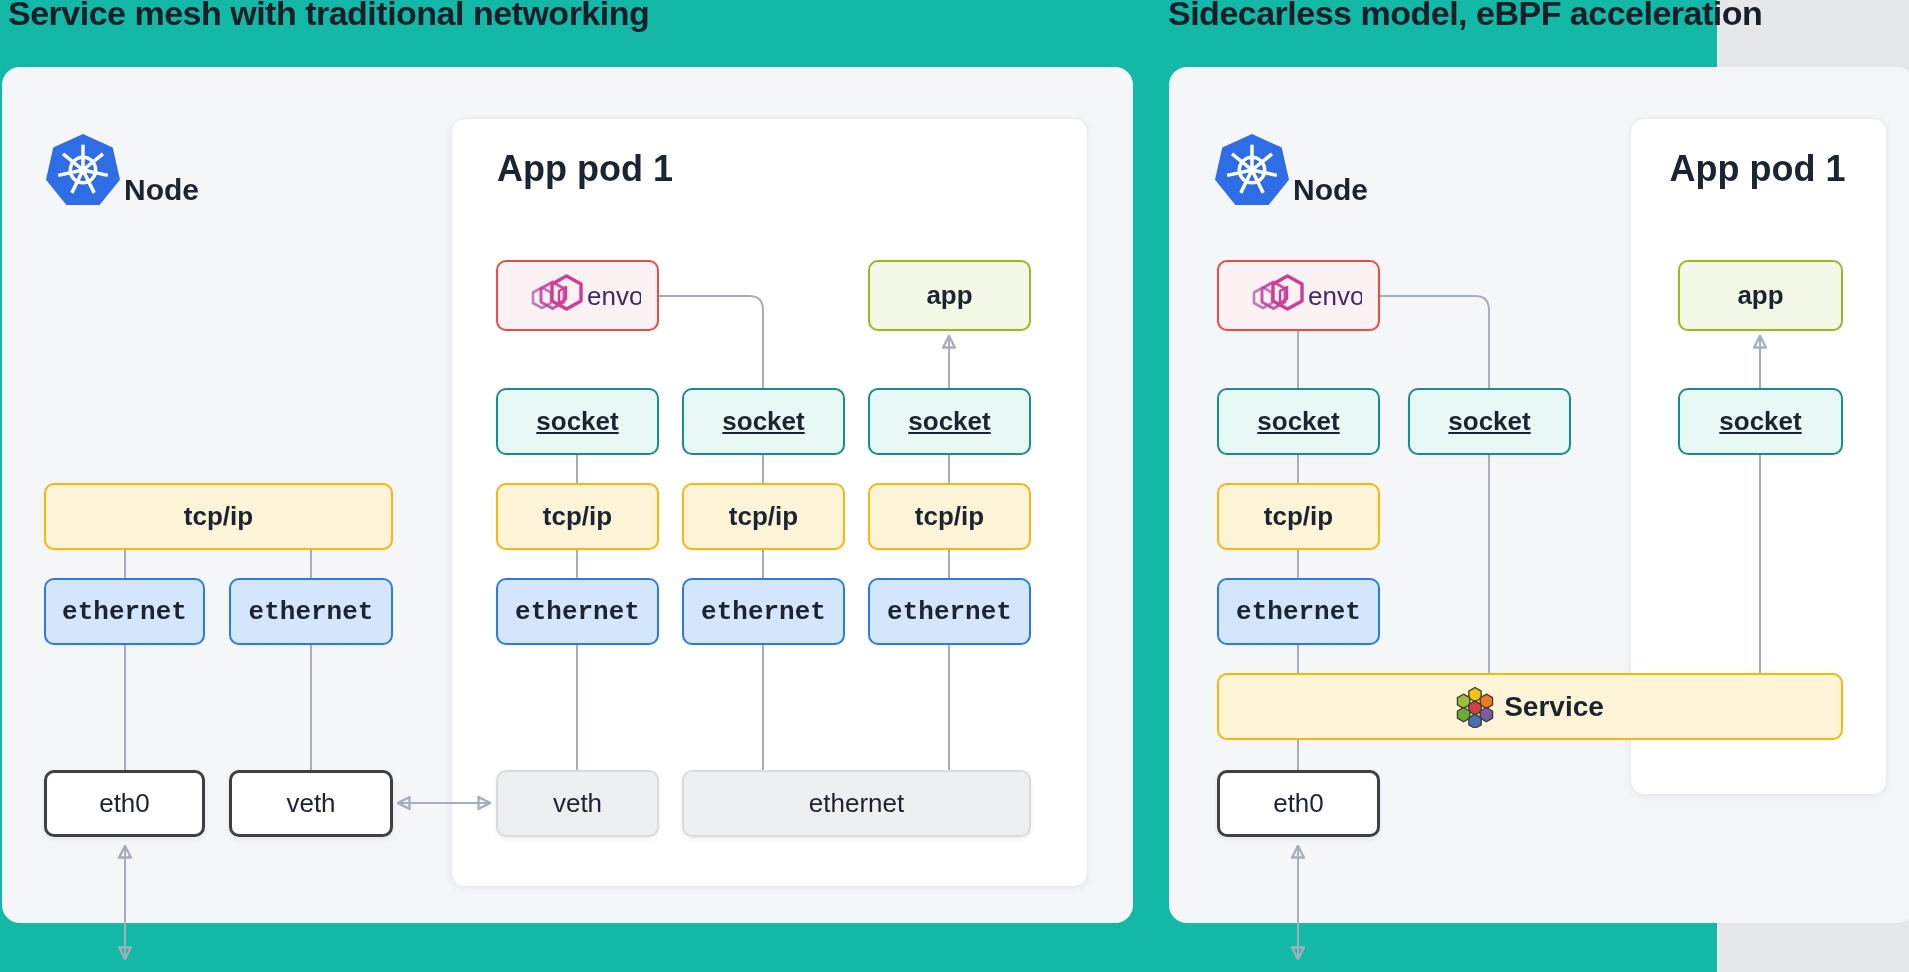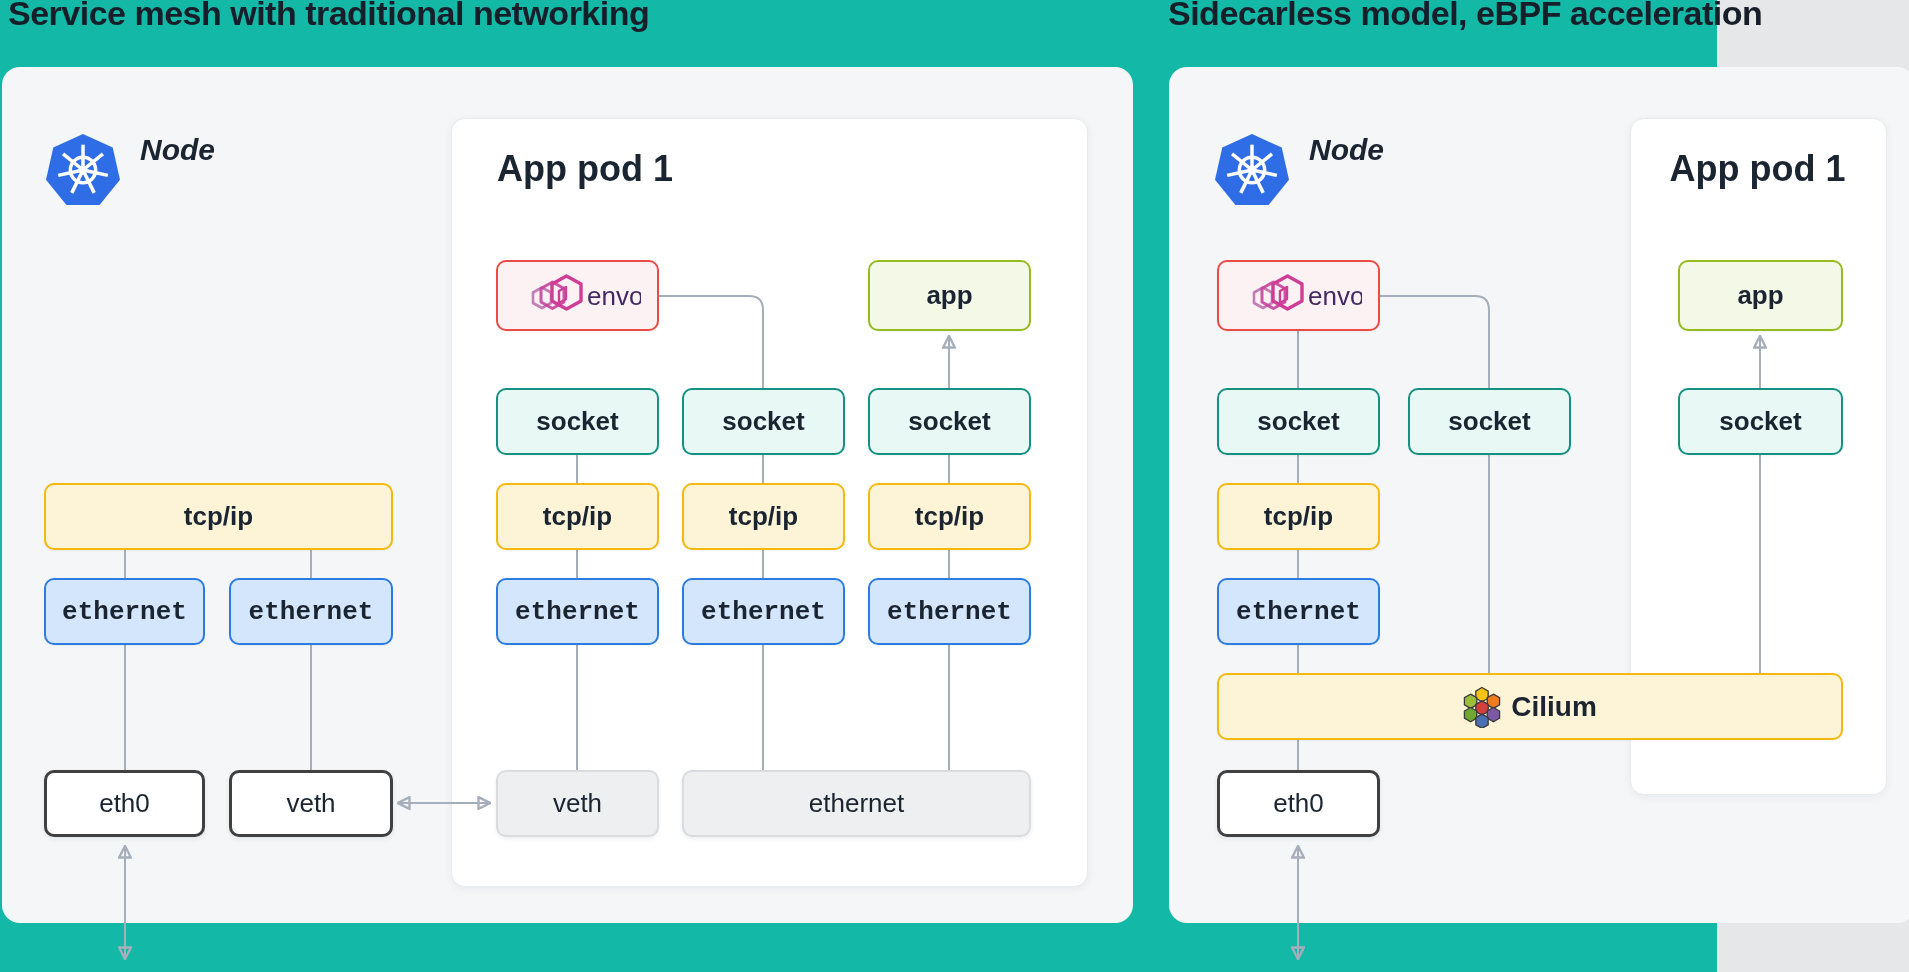--- a/index.html
+++ b/index.html
@@ -3,26 +3,26 @@
 <meta charset="utf-8">
 <style>
   html,body{margin:0;padding:0;background:#e6e7e8;overflow:hidden;}
   .page{position:relative;width:1717px;height:972px;background:#14b8a6;
         font-family:"Liberation Sans","DejaVu Sans",sans-serif;color:#1b2431;}
   .title{position:absolute;top:-6px;font-size:34px;font-weight:700;letter-spacing:-0.5px;color:#161e2a;white-space:nowrap;}
   .panel{position:absolute;top:67px;height:856px;background:#f4f6f8;border-radius:18px;}
   .pod{position:absolute;background:#ffffff;border:1px solid #e9ebee;border-radius:14px;
        box-shadow:0 2px 8px rgba(20,30,55,0.06);z-index:1;}
   .pod-title{position:absolute;font-size:36px;font-weight:700;color:#1b2431;white-space:nowrap;z-index:3;}
-  .node-badge{position:absolute;display:flex;align-items:flex-start;gap:18px;z-index:3;font-style:italic;}
+  .node-badge{position:absolute;display:flex;align-items:flex-end;gap:2px;z-index:3;}
   .node-label{font-size:30px;font-weight:700;color:#1b2431;}
   .box{position:absolute;box-sizing:border-box;display:flex;align-items:center;justify-content:center;
        border-radius:10px;border:2px solid transparent;font-size:26px;font-weight:700;color:#1b2431;
        box-shadow:0 1px 2px rgba(20,30,55,0.05);z-index:3;}
-  .teal   {background:#e7f8f5;border-color:#149180;}
+  .teal   {background:#e7f8f5;border-color:#149180;text-decoration:underline;}
   .yellow {background:#fdf3d6;border-color:#f5b80e;align-items:center;}
   .blue   {background:#d3e6fb;border-color:#2b7ce2;font-family:Liberation Mono, monospace;}
   .green  {background:#f3f8e7;border-color:#96bb21;}
   .red    {background:#fdf2f3;border-color:#ea4b44;}
   .grayb  {background:#edeff1;border-color:#d9dcdf;box-shadow:0 2px 4px rgba(20,30,55,0.07);}
   .white  {background:#ffffff;border:3px solid #404040;font-weight:500;box-shadow:0 2px 5px rgba(20,30,55,0.08);}
   .cilium-bar{gap:10px;}
   .cilium-bar span{font-size:28px;}
   .connectors{position:absolute;left:0;top:0;z-index:2;pointer-events:none;}
   .connectors line,.connectors path{stroke:#a5aeba;stroke-width:2;fill:none;}
@@ -227,20 +227,20 @@
       <g stroke="#3a3a3a" stroke-width="1.4">
         <path d="M20,1.5 L26.5,5.25 L26.5,12.75 L20,16.5 L13.5,12.75 L13.5,5.25 Z" fill="#f6c30d"></path>
         <path d="M8,8.5 L14.5,12.25 L14.5,19.75 L8,23.5 L1.5,19.75 L1.5,12.25 Z" fill="#9cbf3b"></path>
         <path d="M32,8.5 L38.5,12.25 L38.5,19.75 L32,23.5 L25.5,19.75 L25.5,12.25 Z" fill="#ee7c1e"></path>
         <path d="M20,15.5 L26.5,19.25 L26.5,26.75 L20,30.5 L13.5,26.75 L13.5,19.25 Z" fill="#d3413d"></path>
         <path d="M8,22.5 L14.5,26.25 L14.5,33.75 L8,37.5 L1.5,33.75 L1.5,26.25 Z" fill="#71a832"></path>
         <path d="M32,22.5 L38.5,26.25 L38.5,33.75 L32,37.5 L25.5,33.75 L25.5,26.25 Z" fill="#7d59a5"></path>
         <path d="M20,29.5 L26.5,33.25 L26.5,40.75 L20,44.5 L13.5,40.75 L13.5,33.25 Z" fill="#4a6fb5"></path>
       </g>
     </svg>
-    <span>Cilium</span>
+    <span>Service</span>
   </div>
 
   <div class="box white" style="left:1217px;top:770px;width:163px;height:67px;">
       <span>eth0</span>
     </div>
 
 </div>
 
 </body></html>

